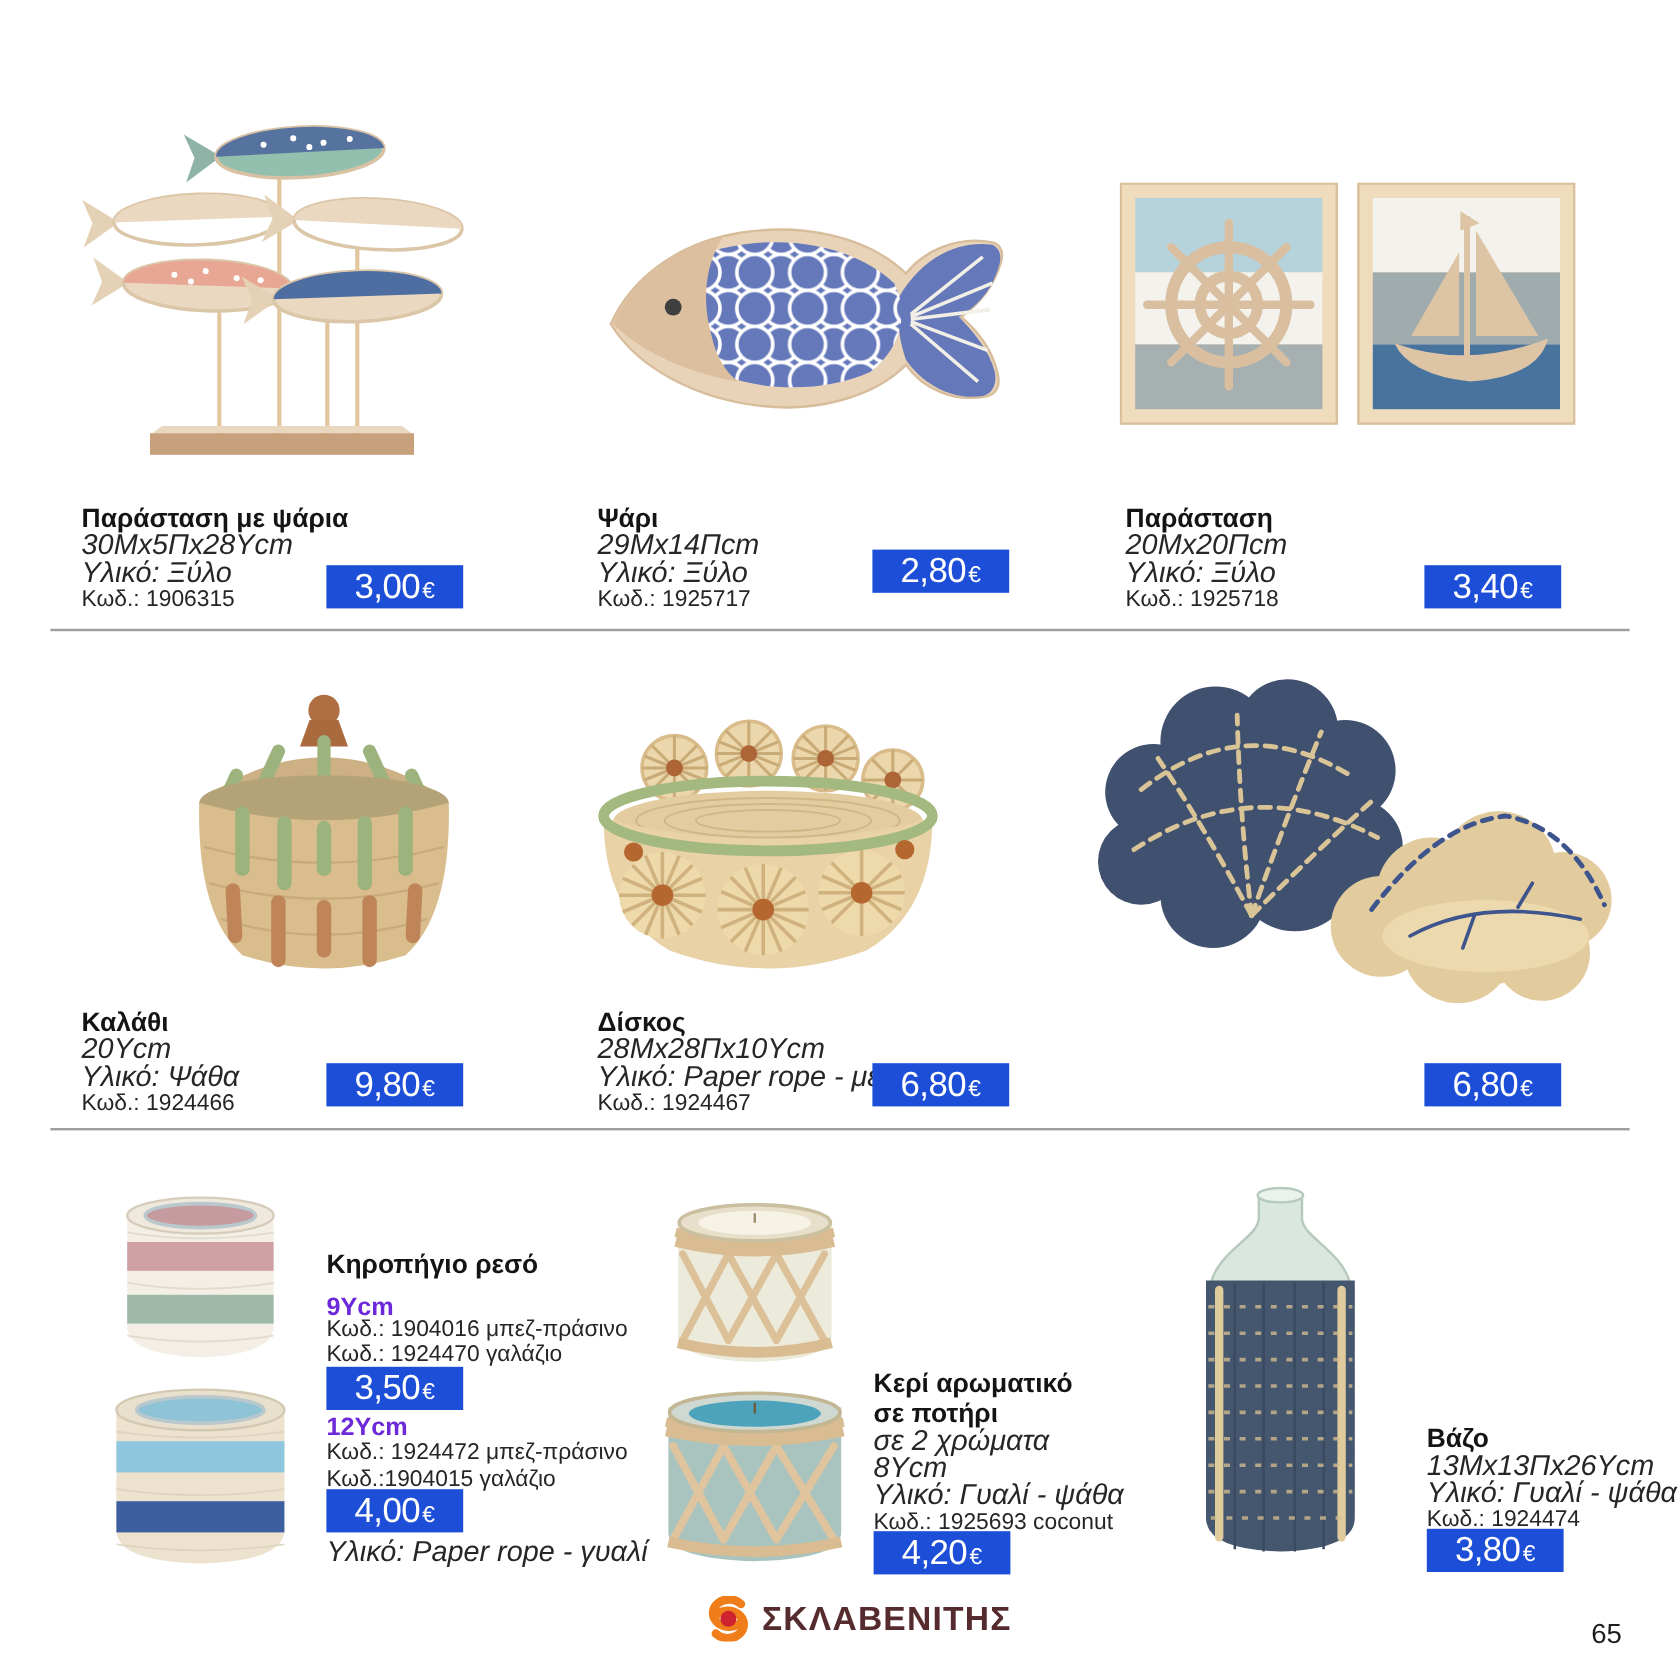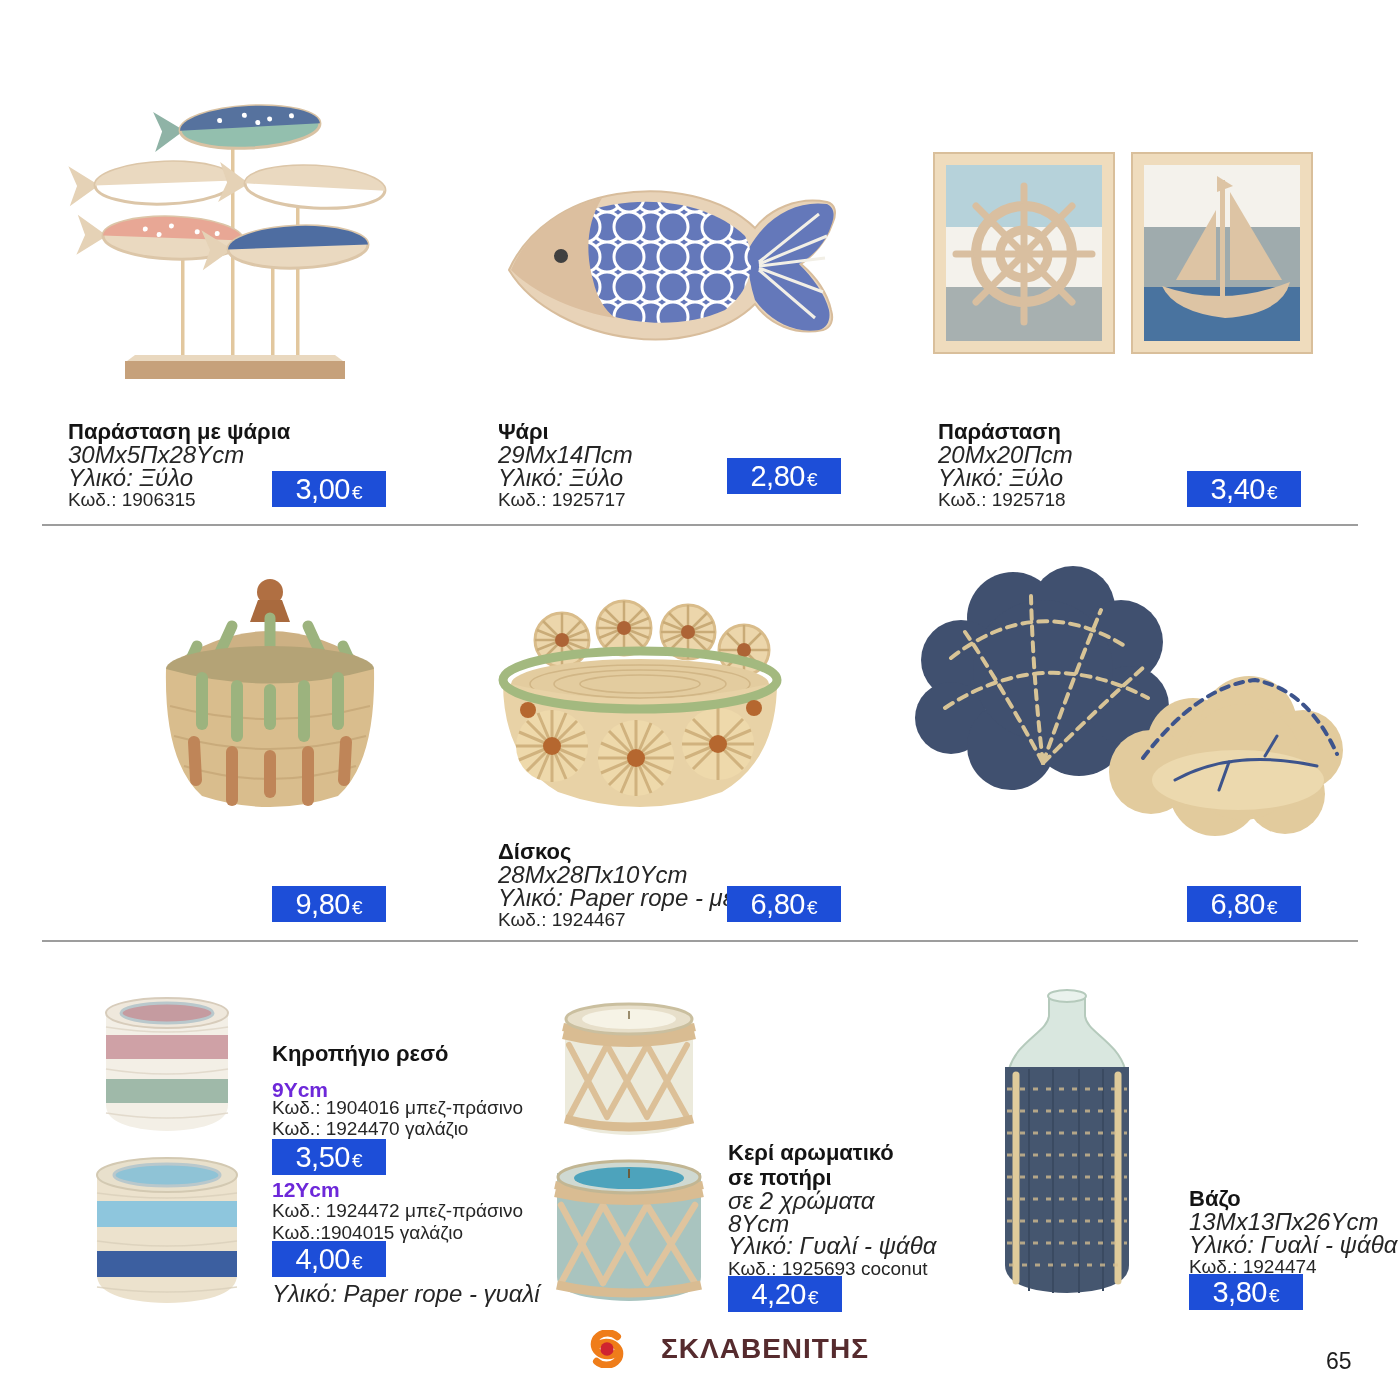--- a/index.html
+++ b/index.html
@@ -10,21 +10,21 @@
   .pt .title .suffix{font-weight:400;color:#222;}
   .pt .line{font-size:24px;color:#262626;line-height:22.5px;font-style:italic;}
   .pt .code{font-size:19px;color:#262626;line-height:22px;}
   .pt .bsize{font-size:21px;font-weight:700;color:#6d28d9;line-height:23px;}
   .price{background:#1d4ed8;width:114px;height:36px;display:flex;align-items:center;
          justify-content:center;color:#fff;}
   .price .val{font-size:29px;letter-spacing:-0.5px;}
   .price .cur{font-size:19px;margin-top:7px;margin-left:2px;}
   .divider{position:absolute;left:42px;width:1316px;height:1.5px;background:#9d9d9d;}
   .footer-logo{position:absolute;left:588px;top:1330px;display:flex;align-items:center;gap:9px;}
-  .brand-text{font-size:28px;font-weight:700;color:#562b2e;letter-spacing:1px;margin-left:26px;}
+  .brand-text{font-size:28px;font-weight:700;color:#562b2e;letter-spacing:1px;}
   .pagenum{position:absolute;left:1326px;top:1348px;font-size:23px;color:#1d1d1d;}
   svg{display:block;}
 </style>
 </head>
 <body>
 
 <div id="page">
 
   <div class="abs" style="left:65px;top:75px">
     <svg width="330" height="322" viewBox="0 0 330 322">
@@ -313,20 +313,26 @@
         <path d="M250,210 Q305,138 362,132 Q415,142 444,206"></path>
       </g>
       <g stroke="#3d548c" stroke-width="3" fill="none" stroke-linecap="round">
         <path d="M282,232 Q340,200 424,218"></path>
           <path d="M336,214 L326,242"></path>
           <path d="M372,208 L384,188"></path>
       </g>
     </svg>
   </div>
 
+  <div class="pt abs" style="left:68px;top:839px">
+    <div class="title">Καλάθι</div>
+    <div class="line">20Ycm</div>
+    <div class="line">Υλικό: Ψάθα</div>
+    <div class="code">Κωδ.: 1924466</div>
+  </div>
   <div class="price abs" style="left:272px;top:886px">
     <span class="val">9,80</span>
       <span class="cur">€</span>
   </div>
 
   <div class="pt abs" style="left:498px;top:839px">
     <div class="title">Δίσκος</div>
     <div class="line">28Mx28Πx10Ycm</div>
     <div class="line">Υλικό: Paper rope - μέταλλο</div>
     <div class="code">Κωδ.: 1924467</div>

